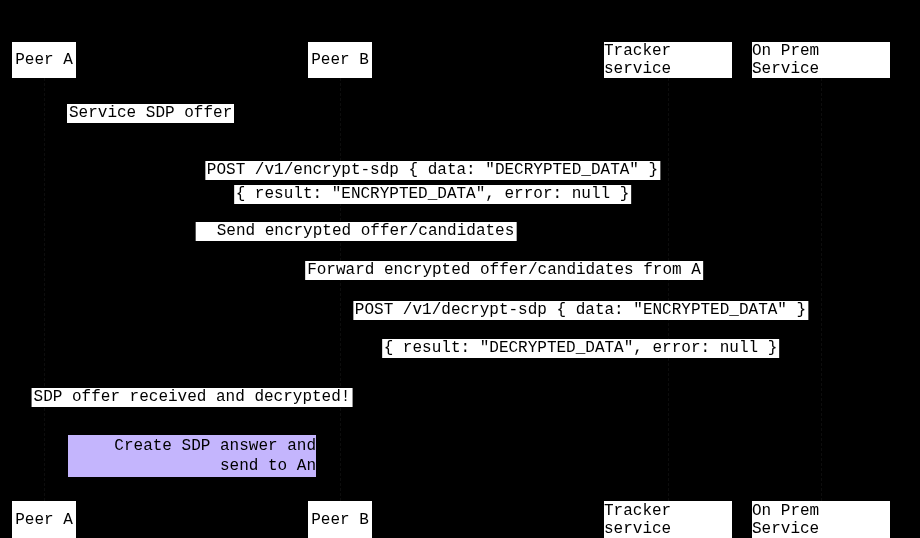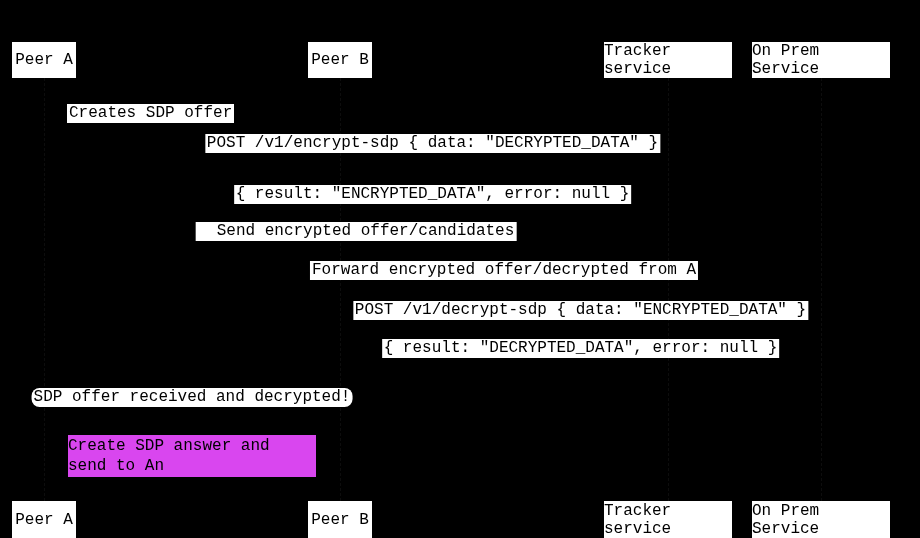--- a/index.html
+++ b/index.html
@@ -33,25 +33,25 @@
     font-size:16px;
     line-height:19px;
     height:19px;
     white-space:nowrap;
     padding:0 2px;
     box-sizing:border-box;
   }
   .msg.centered{transform:translateX(-50%);}
   .note{
     position:absolute;
-    background:#d946ef;
+    background:#c4b5fd;
     color:#000;
     font-size:16px;
     line-height:20px;
-    text-align:left;
+    text-align:right;
     box-sizing:border-box;
     padding-top:1px;
   }
 </style>
 </head>
 <body>
 
 <div class="stage">
     <div class="lifeline" style="left: 44px; top: 57px; height: 423px;"></div>
     <div class="lifeline" style="left: 340px; top: 57px; height: 423px;"></div>
@@ -74,25 +74,25 @@
     </div>
     <div class="pbox" style="left: 308px; top: 480px; width: 64px; height: 37px;">
       <span>Peer B</span>
     </div>
     <div class="pbox" style="left: 604px; top: 480px; width: 128px; height: 37px;">
       <span>Tracker service</span>
     </div>
     <div class="pbox" style="left: 752px; top: 480px; width: 138px; height: 37px;">
       <span>On Prem Service</span>
     </div>
-    <div class="msg" style="top: 83px; left: 67px;">Creates SDP offer</div>
-    <div class="msg centered" style="top: 113px; left: 432.5px;">POST /v1/encrypt-sdp { data: "DECRYPTED_DATA" }</div>
+    <div class="msg" style="top: 83px; left: 67px;">Service SDP offer</div>
+    <div class="msg centered" style="top: 140px; left: 432.5px;">POST /v1/encrypt-sdp { data: "DECRYPTED_DATA" }</div>
     <div class="msg centered" style="top: 164px; left: 432.5px;">{ result: "ENCRYPTED_DATA", error: null }</div>
     <div class="msg centered" style="top: 201px; left: 356px; padding-left: 21px;">Send encrypted offer/candidates</div>
-    <div class="msg centered" style="top: 240px; left: 504px;">Forward encrypted offer/decrypted from A</div>
+    <div class="msg centered" style="top: 240px; left: 504px;">Forward encrypted offer/candidates from A</div>
     <div class="msg centered" style="top: 280px; left: 580.5px; text-align: center;">POST /v1/decrypt-sdp { data: "ENCRYPTED_DATA" }</div>
     <div class="msg centered" style="top: 318px; left: 580.5px;">{ result: "DECRYPTED_DATA", error: null }</div>
-    <div class="msg centered" style="top: 367px; left: 192px; border-radius: 8px;">SDP offer received and decrypted!</div>
+    <div class="msg centered" style="top: 367px; left: 192px;">SDP offer received and decrypted!</div>
     <div class="note" style="left: 68px; top: 414px; width: 248px; height: 42px;">
       <div>Create SDP answer and send to An</div>
       <div>using the same mechanism</div>
     </div>
   </div>
 
 </body></html>

